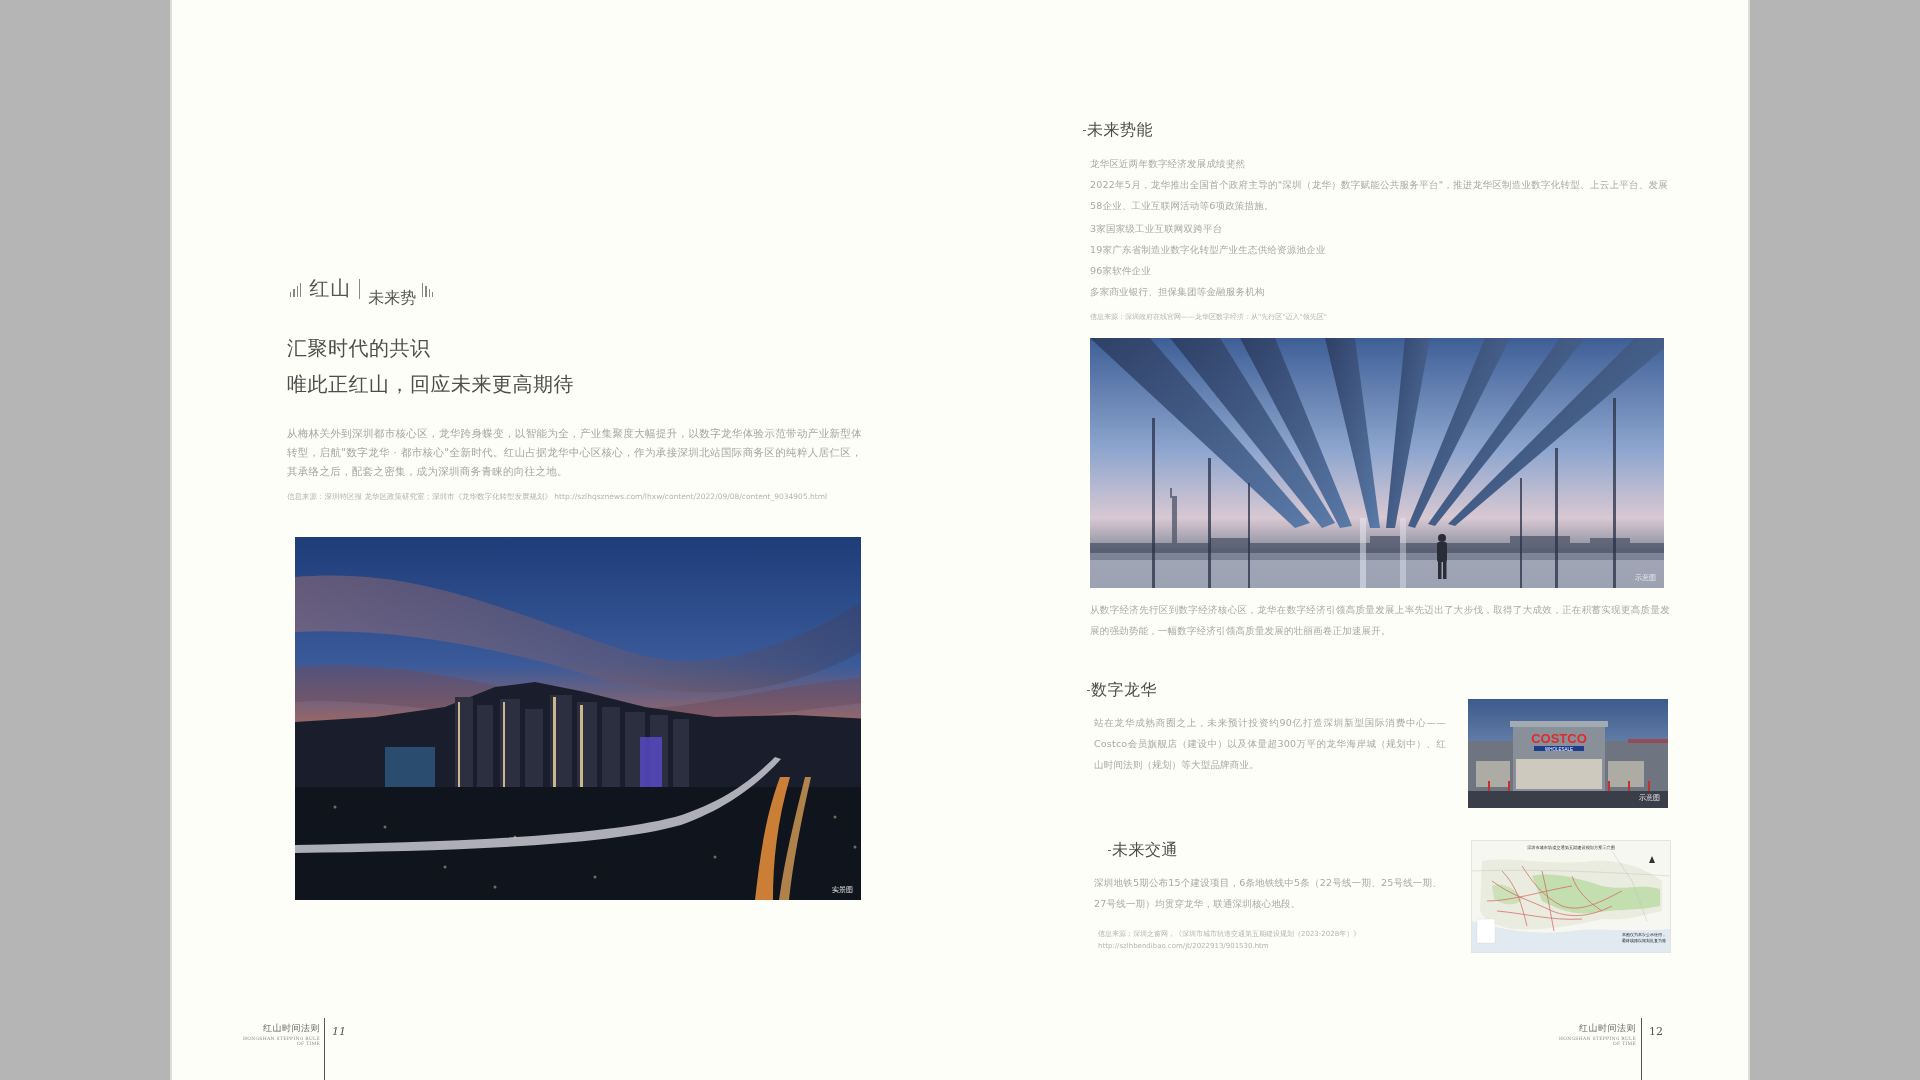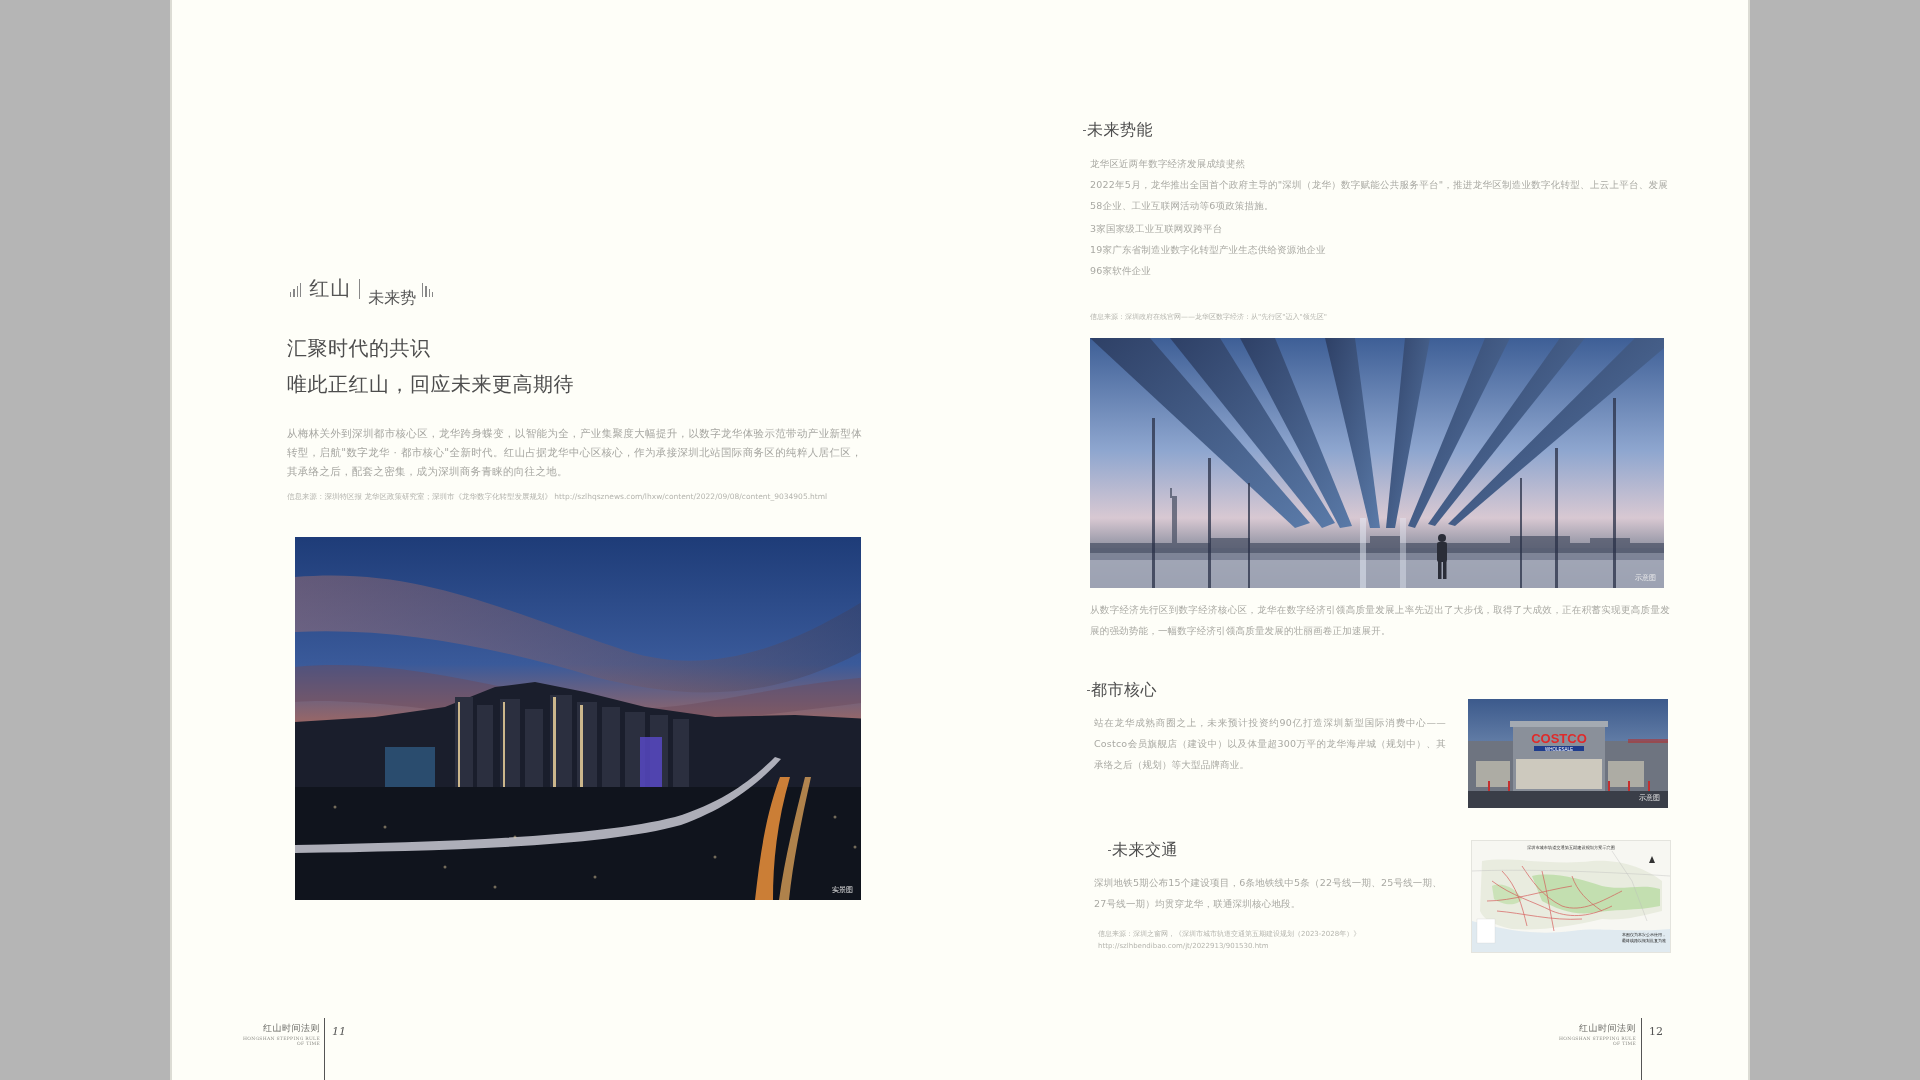--- a/index.html
+++ b/index.html
@@ -165,20 +165,21 @@
     <span class="dot"></span><span>未来势能</span>
   </div>
   <div class="abs rt-text s1-body" style="left:918px;">
     <div class="rt-line">龙华区近两年数字经济发展成绩斐然</div>
     <div class="rt-para">2022年5月，龙华推出全国首个政府主导的"深圳（龙华）数字赋能公共服务平台"，推进龙华区制造业数字化转型、上云上平台、发展58企业、工业互联网活动等6项政策措施。</div>
   </div>
   <div class="abs rt-text s1-list" style="left:918px;">
     <div class="rt-line">3家国家级工业互联网双跨平台</div>
     <div class="rt-line">19家广东省制造业数字化转型产业生态供给资源池企业</div>
     <div class="rt-line">96家软件企业</div>
+    <div class="rt-line">多家商业银行、担保集团等金融服务机构</div>
   </div>
   <div class="abs rt-src s1-src" style="left:918px;">信息来源：深圳政府在线官网——龙华区数字经济：从"先行区"迈入"领先区"</div>
 
   <div class="abs photo arch-img" style="left:918px;">
     <svg width="574" height="250" viewBox="0 0 574 250" preserveAspectRatio="none">
       <defs>
         <linearGradient id="sky2" x1="0" y1="0" x2="0" y2="1">
           <stop offset="0" stop-color="#3e5f96"></stop>
           <stop offset="0.45" stop-color="#8ea6cf"></stop>
           <stop offset="0.72" stop-color="#d8c8d2"></stop>
@@ -228,23 +229,23 @@
         <rect x="348" y="223" width="3.5" height="18"></rect>
           <rect x="353" y="223" width="3.5" height="18"></rect>
       </g>
     </svg>
     <span class="img-caption">示意图</span>
   </div>
 
   <div class="abs rt-text rt-para s1-desc" style="left:918px;">从数字经济先行区到数字经济核心区，龙华在数字经济引领高质量发展上率先迈出了大步伐，取得了大成效，正在积蓄实现更高质量发展的强劲势能，一幅数字经济引领高质量发展的壮丽画卷正加速展开。</div>
 
   <div class="abs sec-title s2-title" style="left:915px;">
-    <span class="dot"></span><span>都市核心</span>
-  </div>
-  <div class="abs rt-text rt-para s2-body" style="left:922px;">站在龙华成熟商圈之上，未来预计投资约90亿打造深圳新型国际消费中心——Costco会员旗舰店（建设中）以及体量超300万平的龙华海岸城（规划中）、其承络之后（规划）等大型品牌商业。</div>
+    <span class="dot"></span><span>数字龙华</span>
+  </div>
+  <div class="abs rt-text rt-para s2-body" style="left:922px;">站在龙华成熟商圈之上，未来预计投资约90亿打造深圳新型国际消费中心——Costco会员旗舰店（建设中）以及体量超300万平的龙华海岸城（规划中）、红山时间法则（规划）等大型品牌商业。</div>
 
   <div class="abs photo costco-img" style="left:1296px;">
     <svg width="200" height="109" viewBox="0 0 200 109" preserveAspectRatio="none">
       <defs>
         <linearGradient id="sky3" x1="0" y1="0" x2="0" y2="1">
           <stop offset="0" stop-color="#3c5a8c"></stop>
           <stop offset="1" stop-color="#9ab0cc"></stop>
         </linearGradient>
       </defs>
       <rect width="200" height="109" fill="url(#sky3)"></rect>

